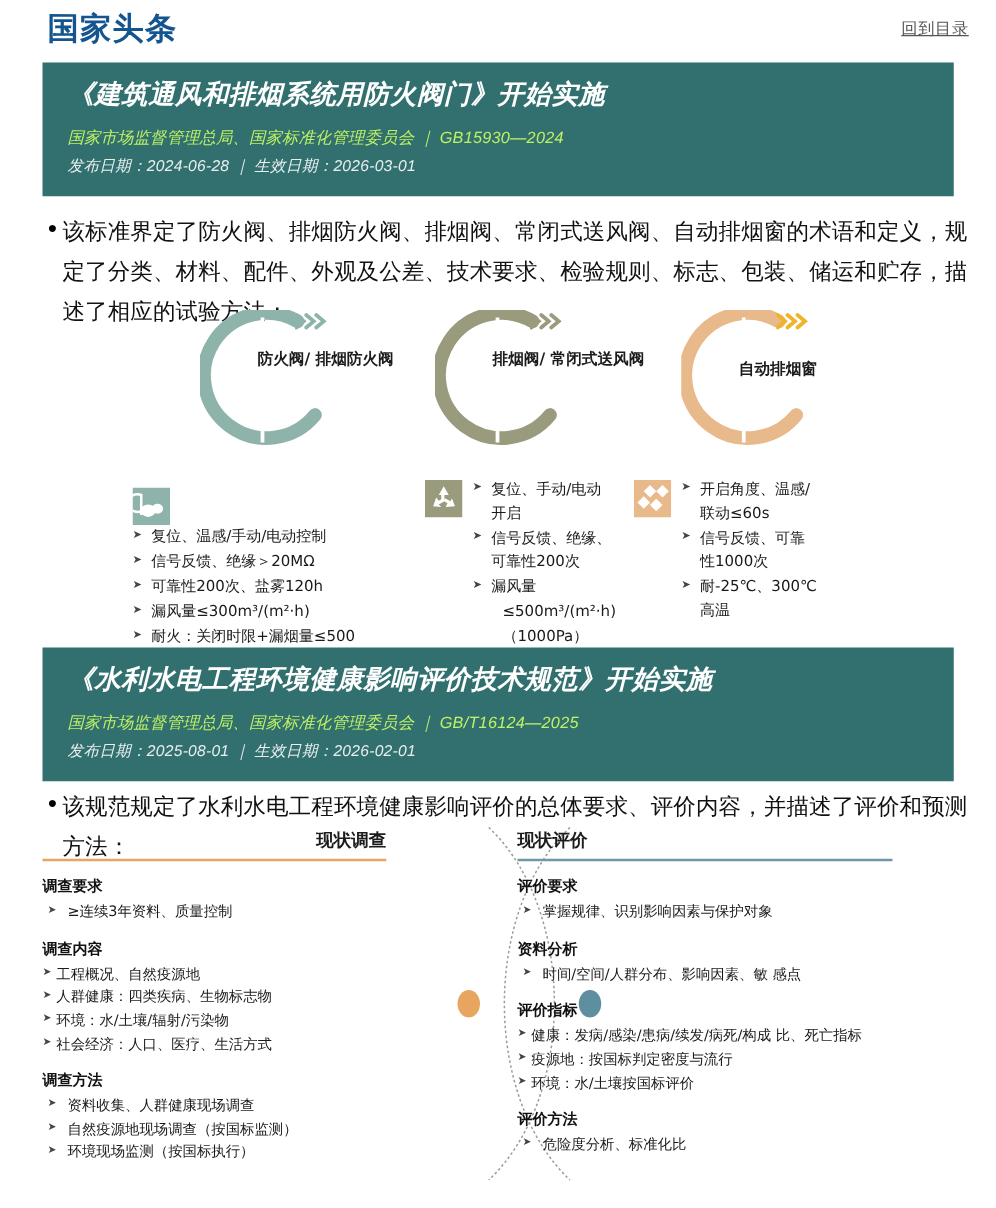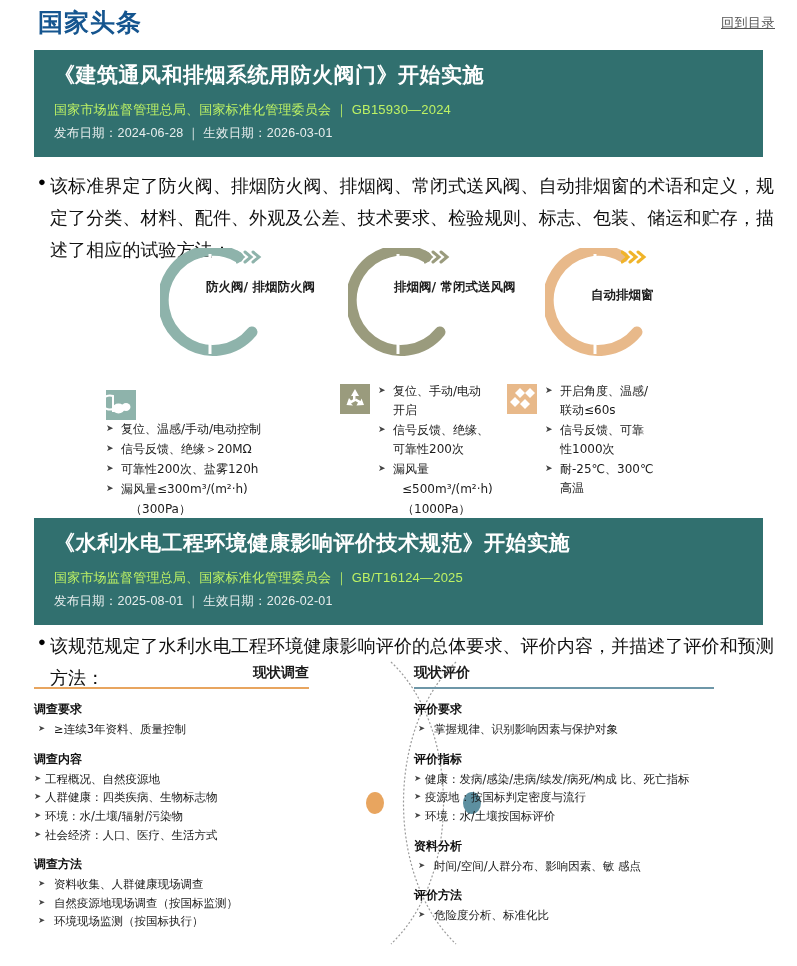--- a/index.html
+++ b/index.html
@@ -32,20 +32,21 @@
     letter-spacing:.5px;
   }
 
   
   .band{
     position:absolute;left:34px;width:729px;
     background:#31706f;
     color:#ffffff;
     box-sizing:border-box;
     padding:13px 20px 12px 20px;
+    font-style:italic;
   }
   .band-title{
     font-size:21px;font-weight:bold;letter-spacing:.5px;
     margin:0 0 11px 0;line-height:1.15;
     font-family:"DejaVu Sans","Liberation Sans",sans-serif;
   }
   .band-meta{
     font-size:13px;line-height:1.85;
     color:#bef264;letter-spacing:.2px;
   }
@@ -215,21 +216,20 @@
       <rect x="0" y="0" width="30" height="30" fill="#8eb3ab"></rect>
       <path d="M7 6 A 8 7 0 1 0 7 19 L 7 22 Z" fill="none" stroke="#ffffff" stroke-width="2"></path>
       <ellipse cx="12.5" cy="18.5" rx="6" ry="5" fill="#ffffff"></ellipse>
       <ellipse cx="20" cy="17" rx="4.5" ry="4" fill="#ffffff"></ellipse>
     </svg>
     <ul class="det-list">
       <li>复位、温感/手动/电动控制</li>
       <li>信号反馈、绝缘＞20MΩ</li>
       <li>可靠性200次、盐雾120h</li>
       <li>漏风量≤300m³/(m²·h)</li>
-      <li class="cont">（300Pa）</li>
       <li>耐火：关闭时限+漏烟量≤500</li>
     </ul>
   </div>
 
   <div class="det" style="left:340px;top:382px;width:175px;">
     <svg class="det-icon" viewBox="0 0 30 30">
       <rect x="0" y="0" width="30" height="30" fill="#9a9b7d"></rect>
       <path d="M15 5 L19 12 L15.5 12 L15.5 16 L13 16 L13 12 L11 12 Z" fill="#ffffff"></path>
       <path d="M24 21 L16.5 21.5 L18 18.5 L14.5 16.5 L16 14.5 L20.5 17 L21.5 14.5 Z" fill="#ffffff"></path>
       <path d="M6.5 21 L9 14 L11 16.5 L14.5 14.5 L15.5 17 L11 19.5 L13 21.5 Z" fill="#ffffff"></path>
@@ -318,39 +318,39 @@
       <div class="flow-head right">现状评价</div>
       <div class="rule" style="background:#6e97a8;"></div>
 
       <div class="grp">
         <div class="grp-title">评价要求</div>
         <ul>
           <li>掌握规律、识别影响因素与保护对象</li>
         </ul>
       </div>
 
+      <div class="grp">
+        <div class="grp-title">资料分析</div>
+        <ul>
+          <li>时间/空间/人群分布、影响因素、敏
+感点</li>
+        </ul>
+      </div>
+
       <div class="grp tight">
         <div class="grp-title">评价指标</div>
         <ul>
           <li>健康：发病/感染/患病/续发/病死/构成
 比、死亡指标</li>
           <li>疫源地：按国标判定密度与流行</li>
           <li>环境：水/土壤按国标评价</li>
         </ul>
       </div>
 
       <div class="grp">
-        <div class="grp-title">资料分析</div>
-        <ul>
-          <li>时间/空间/人群分布、影响因素、敏
-感点</li>
-        </ul>
-      </div>
-
-      <div class="grp">
         <div class="grp-title">评价方法</div>
         <ul>
           <li>危险度分析、标准化比</li>
         </ul>
       </div>
     </div>
   </div>
 
 </div>
 

